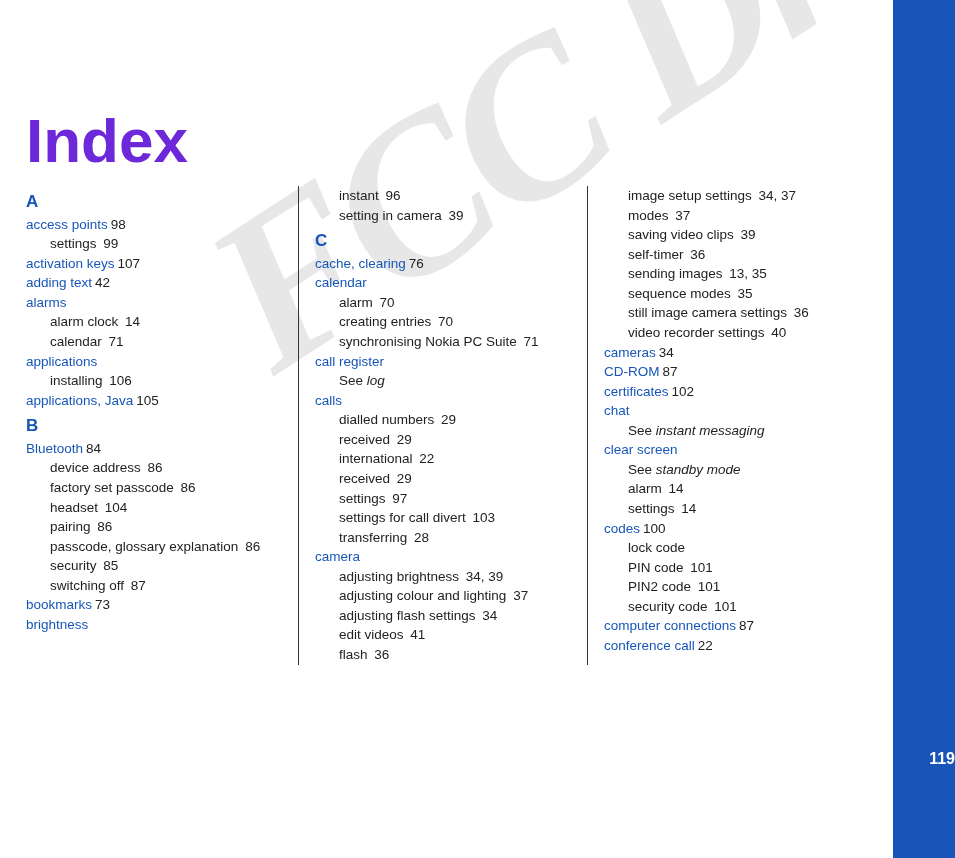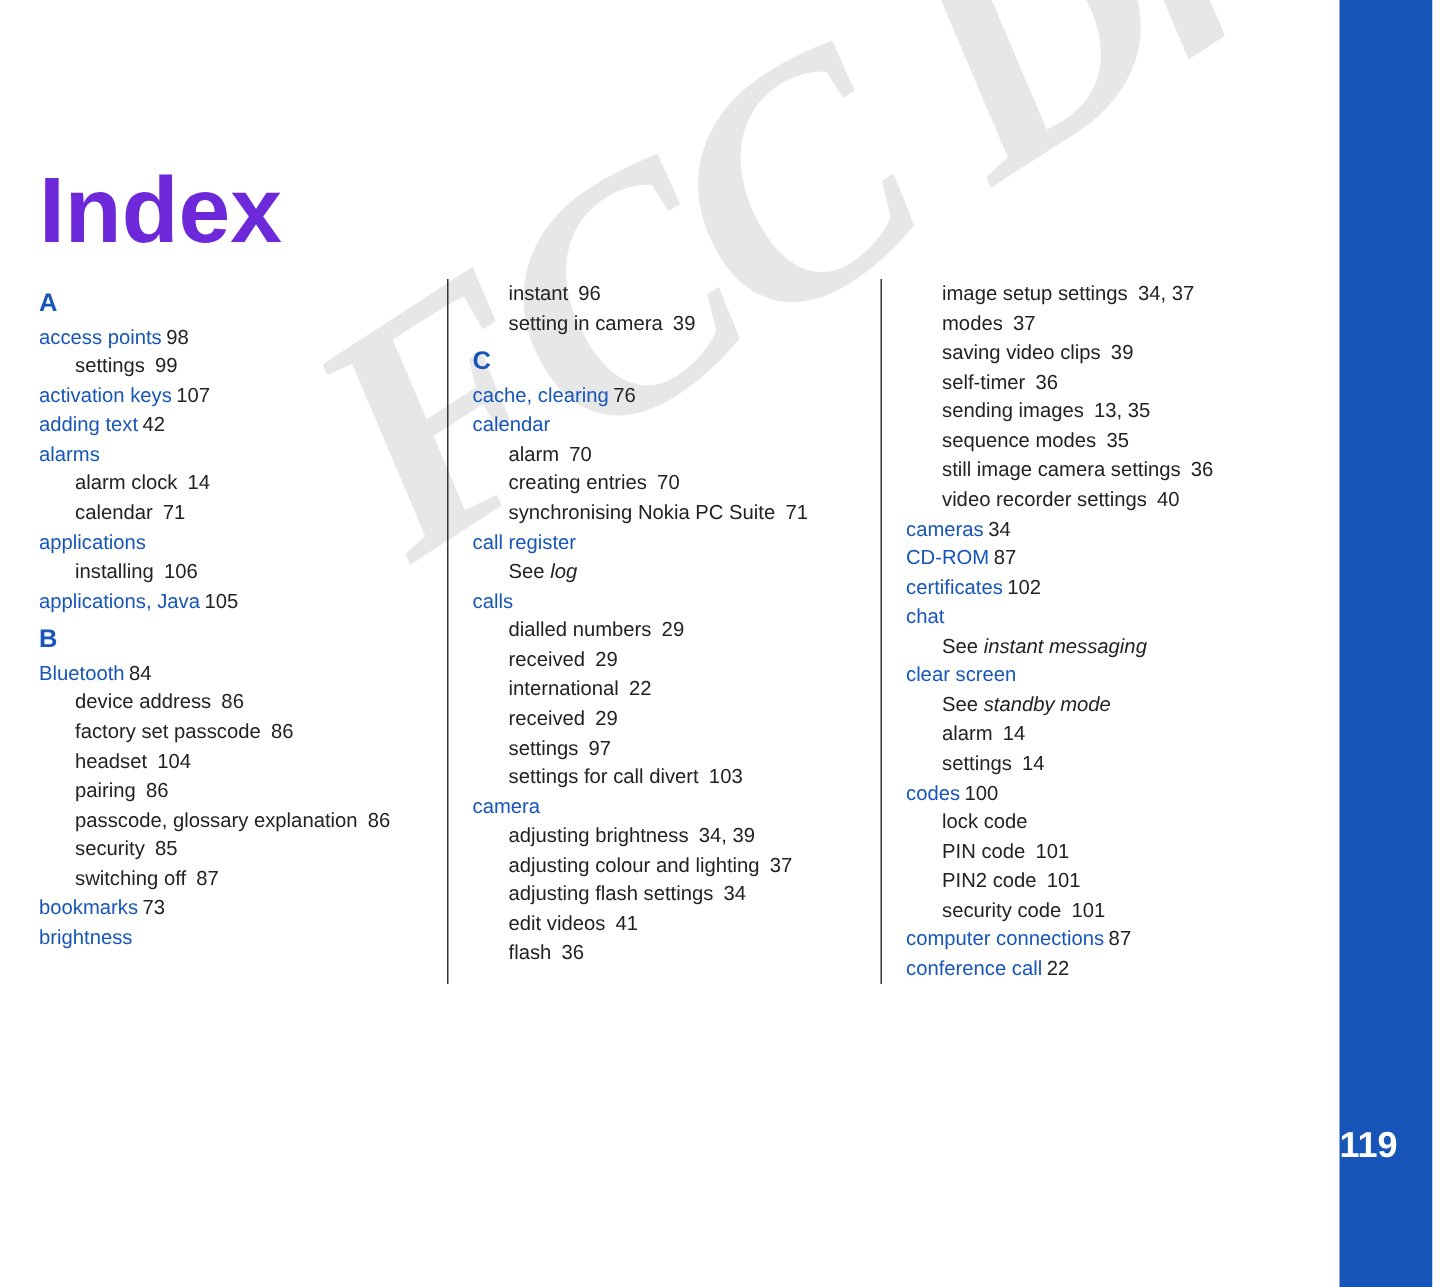--- a/index.html
+++ b/index.html
@@ -18,24 +18,24 @@
     top: 0;
     width: 62px;
     height: 858px;
     background: #1756b8;
   }
   .pagenum {
     position: absolute;
     right: 0;
     top: 750px;
     width: 62px;
-    text-align: left;
+    text-align: right;
     color: #fff;
     font-weight: bold;
-    font-size: 24px;
+    font-size: 16px;
   }
   .watermark {
     position: absolute;
     left: 160px;
     top: -60px;
     font-size: 220px;
     font-weight: bold;
     font-style: italic;
     color: rgba(120,120,120,0.18);
     transform: rotate(-33deg);
@@ -149,20 +149,21 @@
       <div class="row sub"><span>synchronising Nokia PC Suite</span> <span class="page-ref">71</span></div>
       <div class="row"><span class="main-term">call register</span></div>
       <div class="row sub"><span>See </span><em class="see">log</em></div>
       <div class="row"><span class="main-term">calls</span></div>
       <div class="row sub"><span>dialled numbers</span> <span class="page-ref">29</span></div>
       <div class="row sub"><span>received</span> <span class="page-ref">29</span></div>
       <div class="row sub"><span>international</span> <span class="page-ref">22</span></div>
       <div class="row sub"><span>received</span> <span class="page-ref">29</span></div>
       <div class="row sub"><span>settings</span> <span class="page-ref">97</span></div>
       <div class="row sub"><span>settings for call divert</span> <span class="page-ref">103</span></div>
+      <div class="row sub"><span>transferring</span> <span class="page-ref">28</span></div>
       <div class="row"><span class="main-term">camera</span></div>
       <div class="row sub"><span>adjusting brightness</span> <span class="page-ref">34, 39</span></div>
       <div class="row sub"><span>adjusting colour and lighting</span> <span class="page-ref">37</span></div>
       <div class="row sub"><span>adjusting flash settings</span> <span class="page-ref">34</span></div>
       <div class="row sub"><span>edit videos</span> <span class="page-ref">41</span></div>
       <div class="row sub"><span>flash</span> <span class="page-ref">36</span></div>
     </div>
 
     <div class="col">
       <div class="row sub"><span>image setup settings</span> <span class="page-ref">34, 37</span></div>

